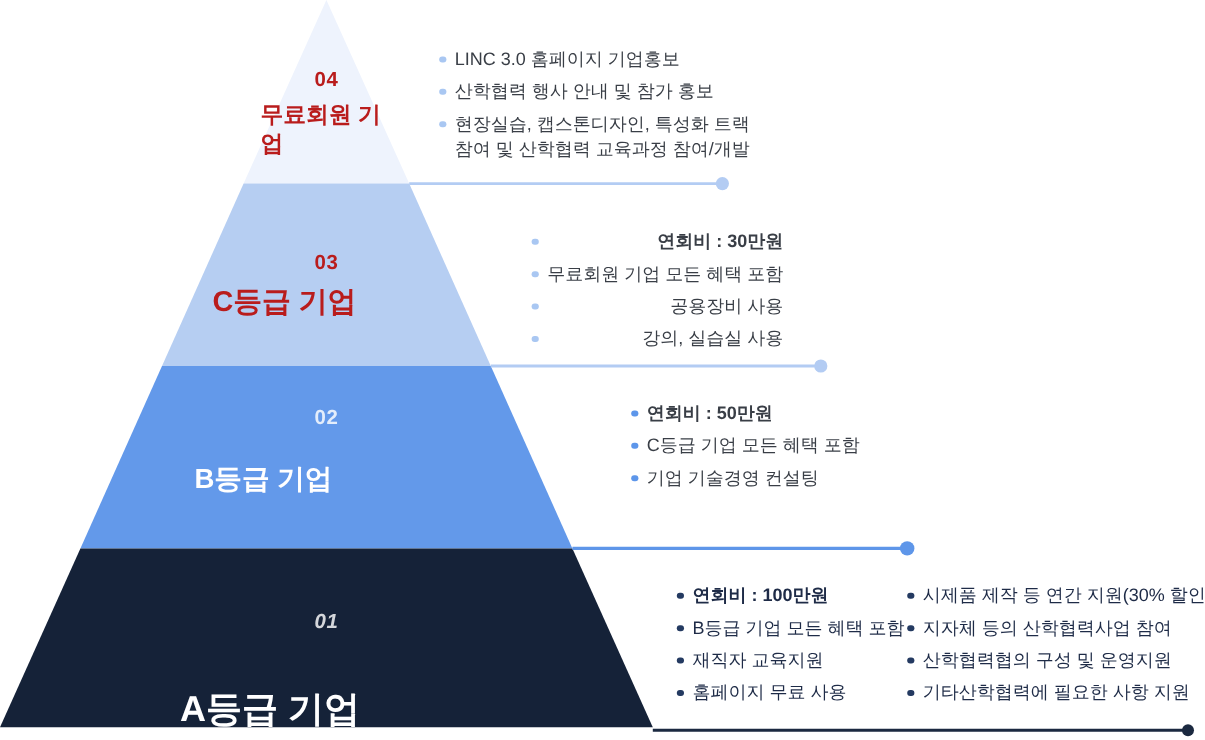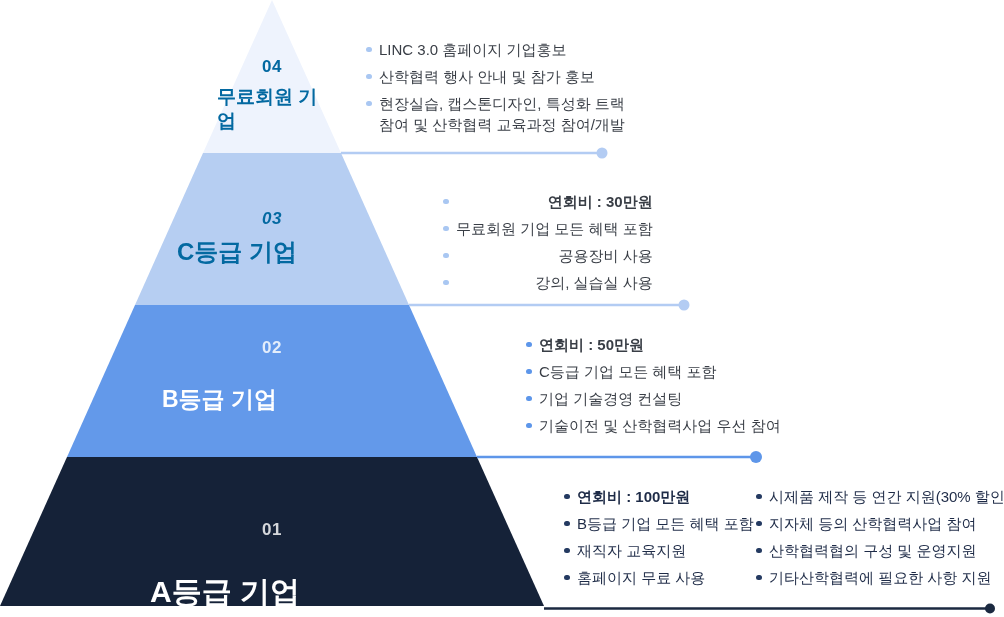--- a/index.html
+++ b/index.html
@@ -22,31 +22,31 @@
     line-height: 20px;
     letter-spacing: 0.5px;
   }
   .tier-name {
     position: absolute;
     left: 217px;
     width: 110px;
     text-align: left;
     font-weight: 700;
   }
-  .dark-text { color: #0369a1; }
+  .dark-text { color: #b91c1c; }
   .light-text { color: #ffffff; }
   .dim-light { color: rgba(255,255,255,0.82); }
 
   #t4-num { top: 57px; }
   #t4-name { top: 85px; font-size: 19px; line-height: 24px; }
-  #t3-num { top: 209px; font-style: italic; }
+  #t3-num { top: 209px; }
   #t3-name { top: 239px; font-size: 24px; line-height: 26px; left: 177px; width: 220px; }
   #t2-num { top: 338px; }
   #t2-name { top: 385px; font-size: 23px; line-height: 28px; left: 162px; width: 220px; }
-  #t1-num { top: 520px; }
+  #t1-num { top: 508px; font-style: italic; }
   #t1-name { top: 545px; font-size: 30px; line-height: 30px; left: 150px; width: 220px; margin-top: 32px; }
 
   ul.benefits {
     position: absolute;
     margin: 0;
     padding: 0;
     list-style: none;
     font-size: 15px;
     color: #393e46;
   }
@@ -123,21 +123,20 @@
   <ul id="list-t3" class="benefits">
       <li class="bold">연회비 : 30만원</li>
       <li>무료회원 기업 모든 혜택 포함</li>
       <li>공용장비 사용</li>
       <li>강의, 실습실 사용</li>
     </ul>
   <ul id="list-t2" class="benefits">
       <li class="bold">연회비 : 50만원</li>
       <li>C등급 기업 모든 혜택 포함</li>
       <li>기업 기술경영 컨설팅</li>
-      <li>기술이전 및 산학협력사업 우선 참여</li>
     </ul>
   <ul id="list-t1-left" class="benefits">
       <li class="bold">연회비 : 100만원</li>
       <li>B등급 기업 모든 혜택 포함</li>
       <li>재직자 교육지원</li>
       <li>홈페이지 무료 사용</li>
     </ul>
   <ul id="list-t1-right" class="benefits">
       <li>시제품 제작 등 연간 지원(30% 할인)</li>
       <li>지자체 등의 산학협력사업 참여</li>

